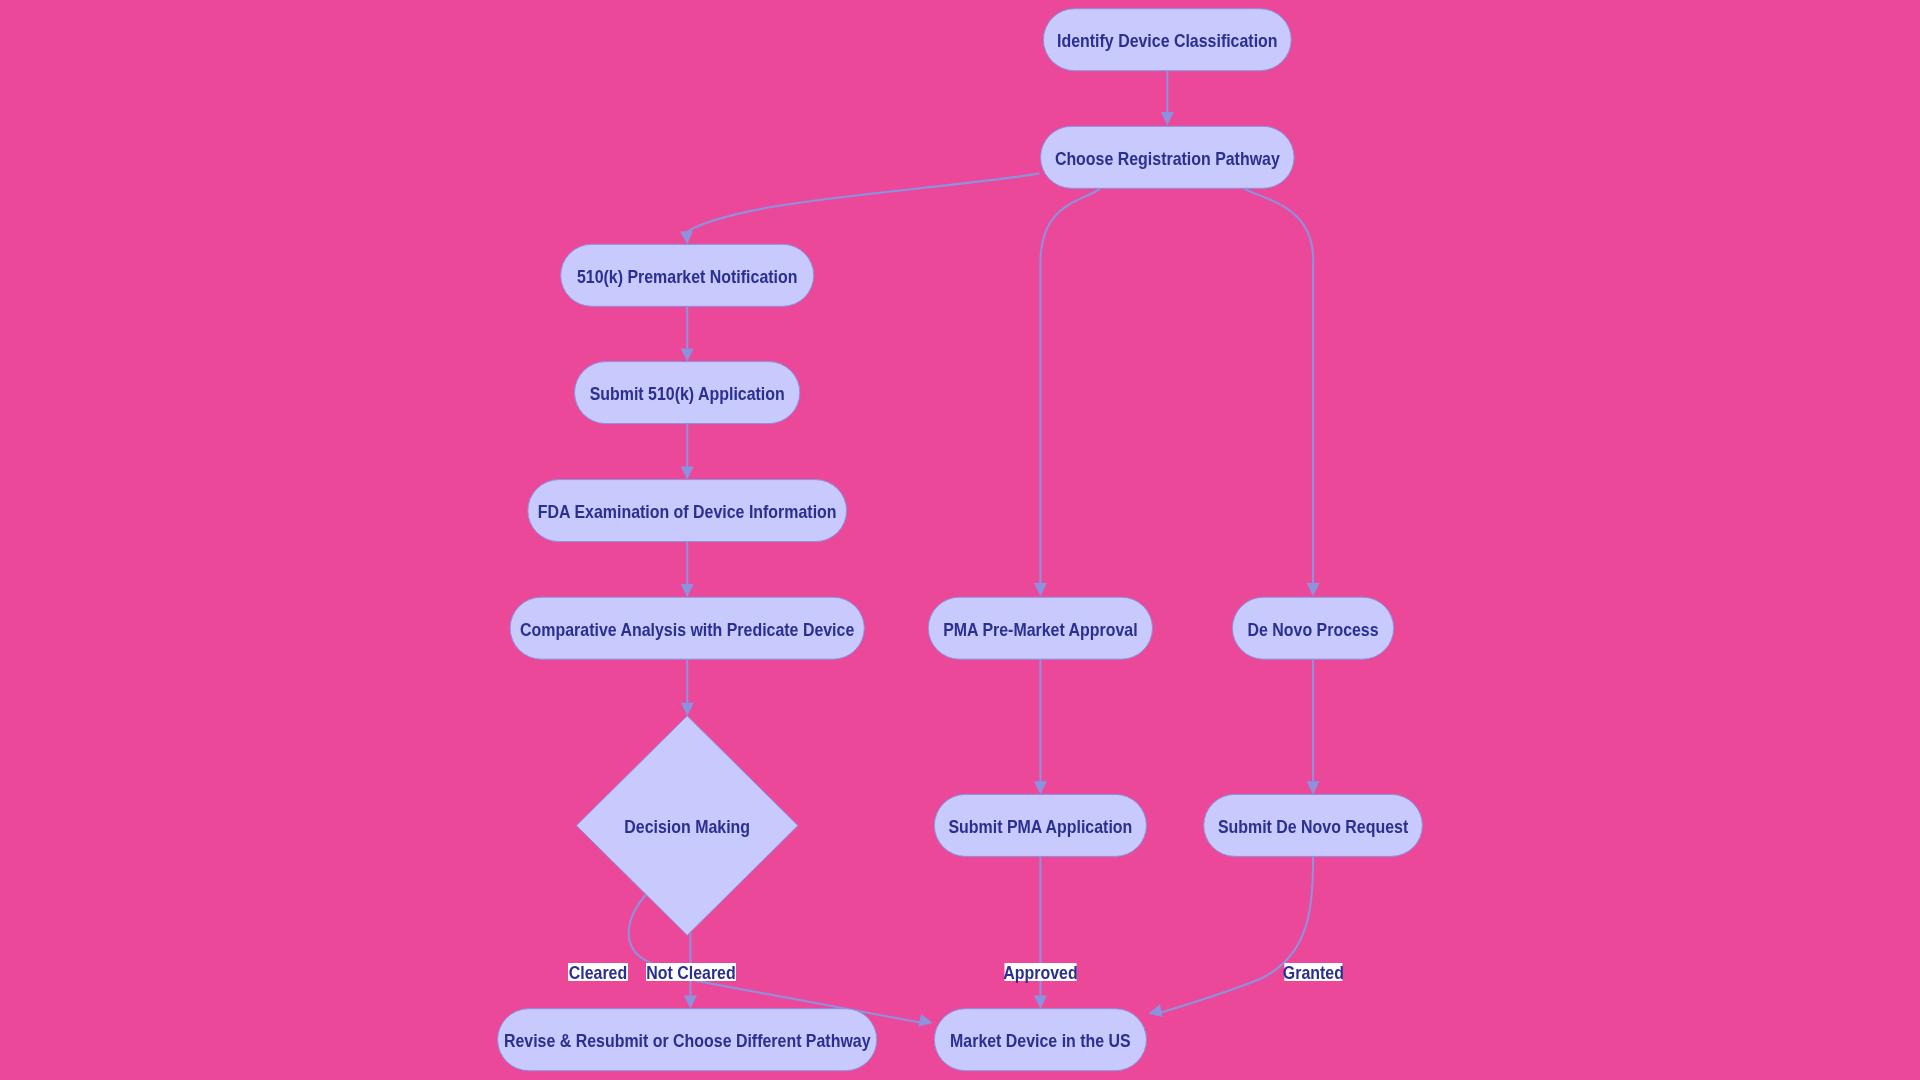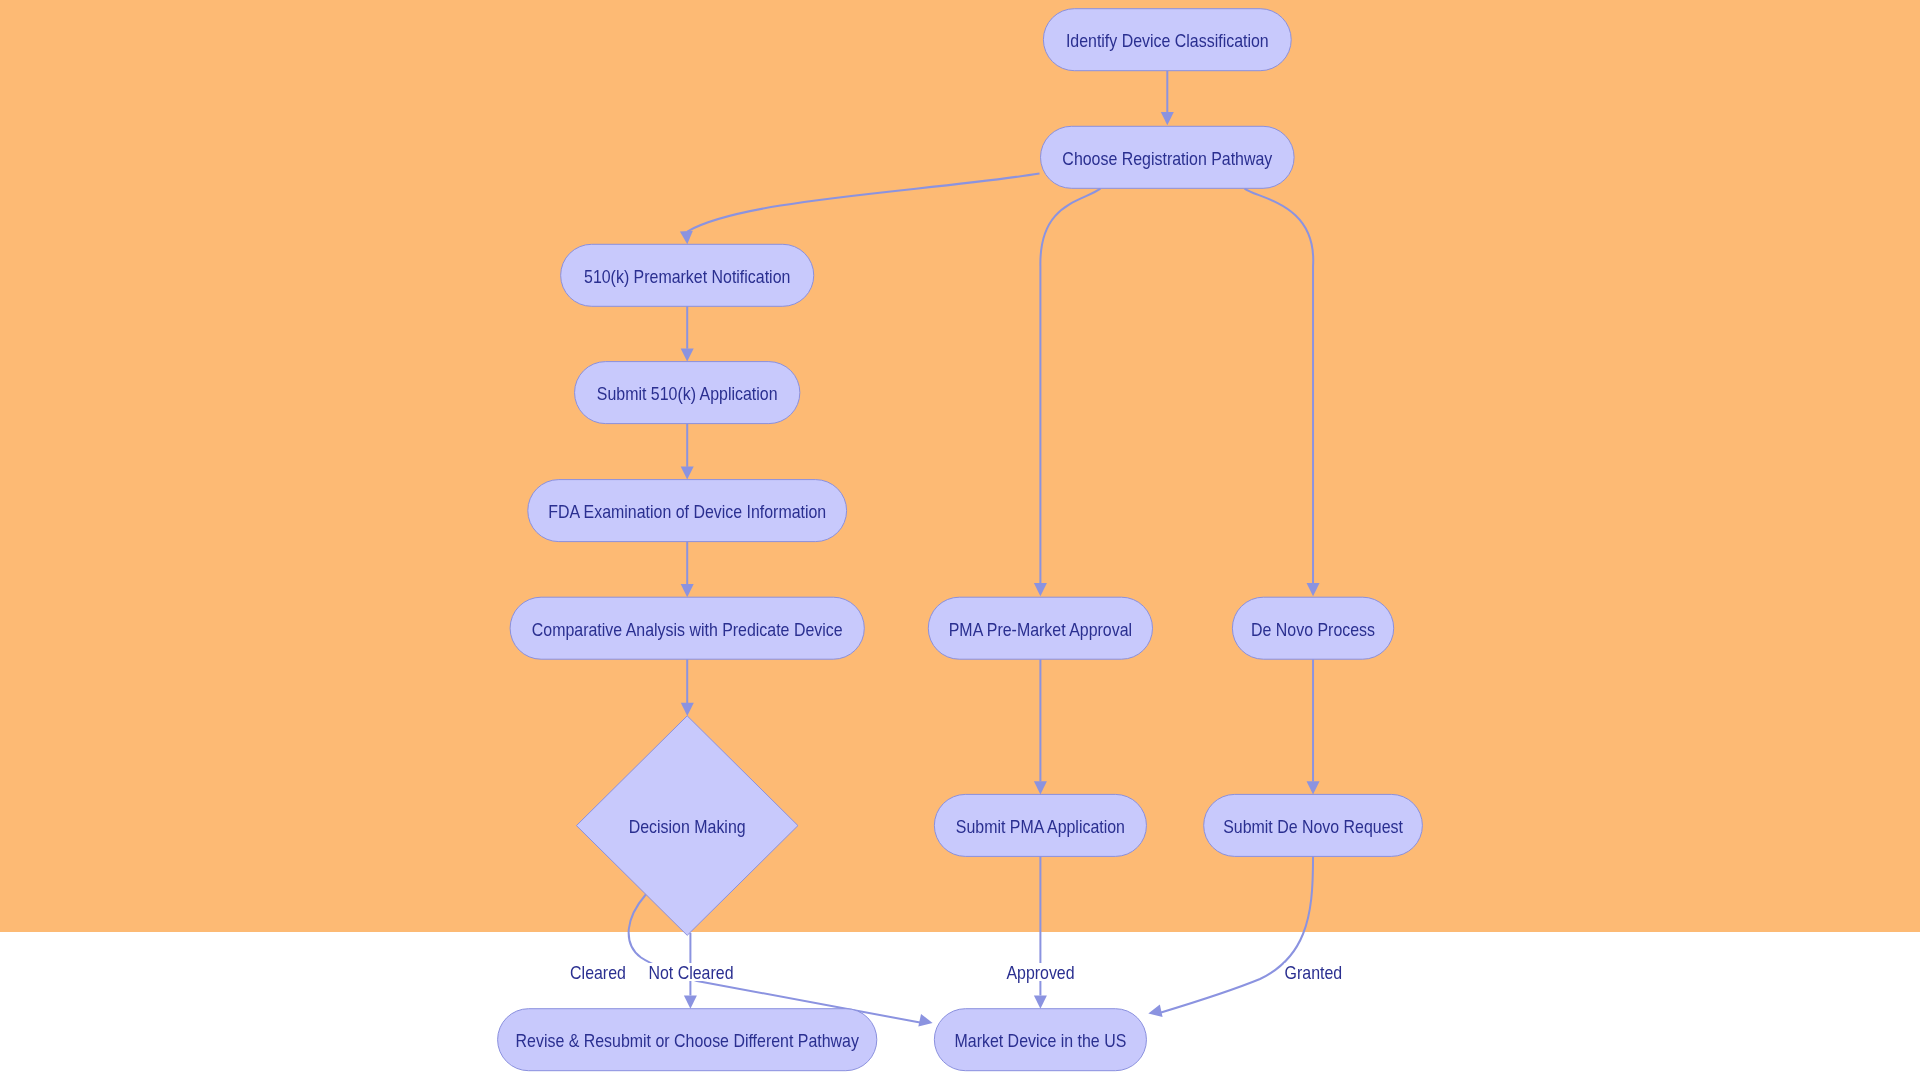--- a/index.html
+++ b/index.html
@@ -1,18 +1,18 @@
 <!DOCTYPE html>
 <html><head>
 <meta charset="utf-8">
 <title>FDA Medical Device Registration Pathways Flowchart</title>
 <style>
   html,body{margin:0;padding:0;background:#ffffff;}
   body{width:1920px;height:1080px;overflow:hidden;font-family:"Liberation Sans",sans-serif;}
-  #stage{position:relative;width:1920px;height:932px;background:#fdba74;}
+  #stage{position:relative;width:1920px;height:1080px;background:#ec4899;font-weight:bold;}
   svg#flow{position:absolute;left:0;top:0;width:1920px;height:1080px;display:block;}
   .nodeShape{fill:#c8c9fc;stroke:#8a90de;stroke-width:1;}
   .nodeLabel{fill:#2a2f90;font-family:"Liberation Sans",sans-serif;font-size:17.6px;text-anchor:middle;transform-box:fill-box;transform-origin:center;transform:scaleX(0.906);}
   .edge{fill:none;stroke:#8b93e0;stroke-width:2;stroke-linecap:butt;}
   .arrowHead{fill:#8b93e0;stroke:none;}
   .edgeLabel{fill:#2a2f90;font-family:"Liberation Sans",sans-serif;font-size:17.6px;text-anchor:middle;transform-box:fill-box;transform-origin:center;transform:scaleX(0.906);}
   .labelMask{fill:#ffffff;}
 </style>
 </head>
 <body>

